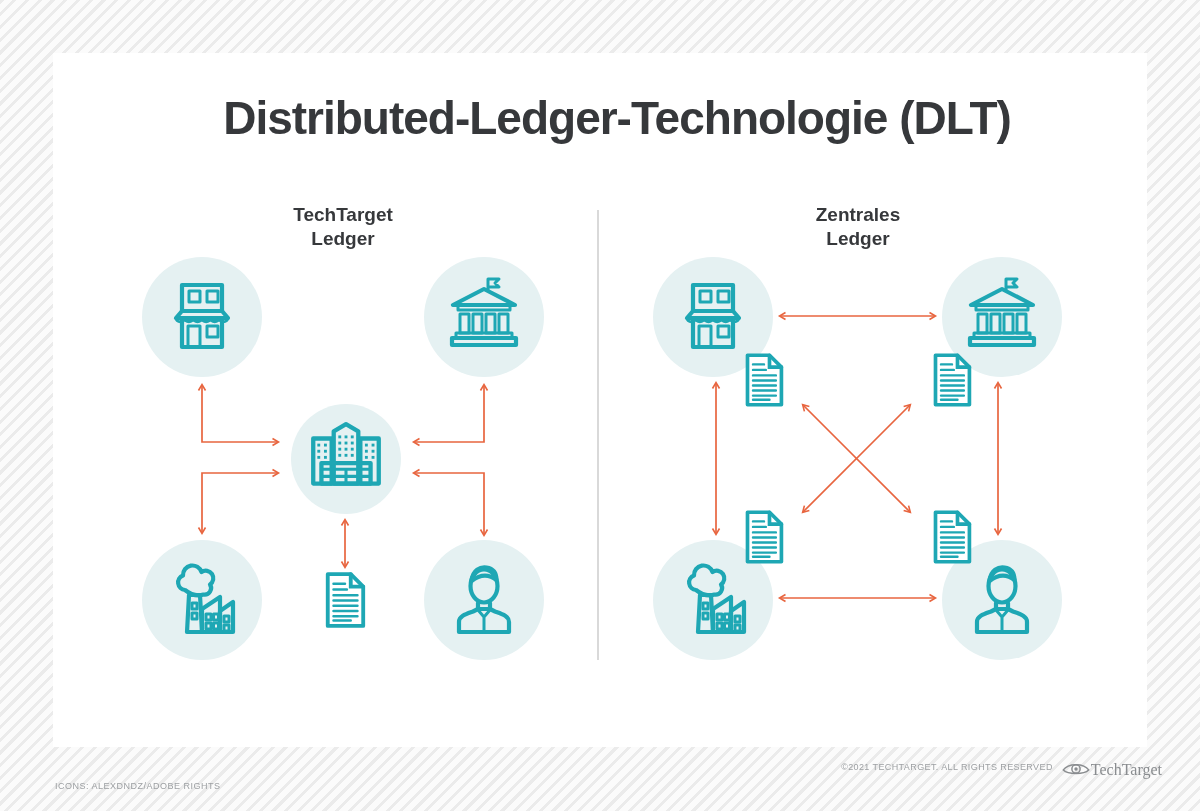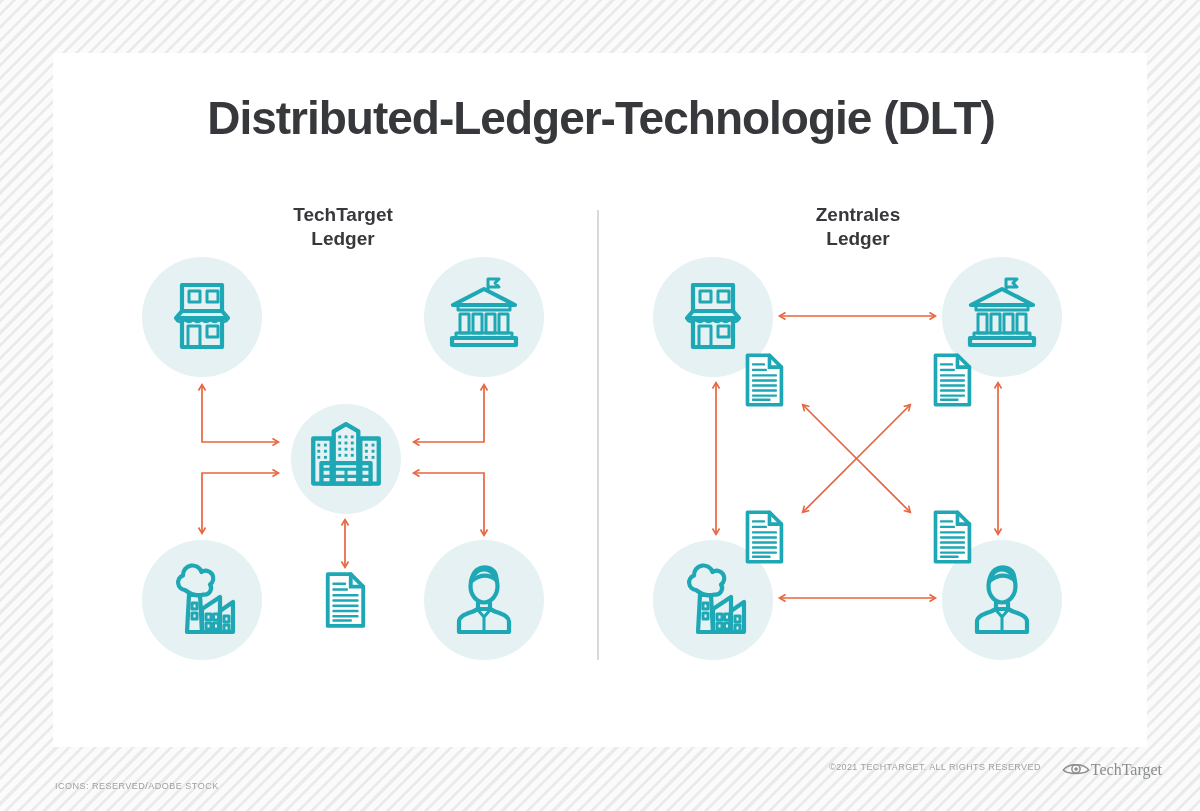--- a/index.html
+++ b/index.html
@@ -12,21 +12,21 @@
   body{font-family:"Liberation Sans","DejaVu Sans",sans-serif;}
   .stage{
     position:relative;width:1200px;height:811px;overflow:hidden;
     background:repeating-linear-gradient(135deg,var(--stripe) 0px,var(--stripe) 3px,#fbfbfb 3px,#fbfbfb 9px);
   }
   .card{
     position:absolute;left:53px;top:53px;width:1094px;height:694px;
     background:var(--card_bg);
   }
   .page-title{
-    position:absolute;left:1px;top:38px;width:100%;text-align:center;
+    position:absolute;left:17px;top:38px;width:100%;text-align:center;
     font-size:46px;font-weight:bold;letter-spacing:-1px;color:var(--heading_dark);
   }
   .panel-heading{
     position:absolute;width:200px;text-align:center;
     font-size:19px;font-weight:bold;line-height:1.25;color:var(--heading_dark);
   }
   .panel-heading.left{left:190px;top:150px;}
   .panel-heading.right{left:705px;top:150px;}
   .node-circle{
     position:absolute;width:120px;height:120px;border-radius:50%;
@@ -42,21 +42,21 @@
   .ticon .paper{fill:#fff;stroke:var(--icon_teal);stroke-width:4;stroke-linejoin:round;}
   .ticon .pline{fill:none;stroke:var(--icon_teal);stroke-width:2.6;stroke-linecap:round;}
   .arrow-line{fill:none;stroke:var(--arrow_orange);stroke-width:1.7;}
   .arrow-head{fill:none;stroke:var(--arrow_orange);stroke-width:1.6;}
   .divider-line{stroke:var(--divider);stroke-width:2;}
   .footer-credit{
     position:absolute;left:55px;top:781px;font-size:9px;letter-spacing:.5px;
     color:var(--footer_text);
   }
   .footer-right{
-    position:absolute;right:38px;top:760px;display:flex;align-items:flex-end;gap:20px;
+    position:absolute;right:38px;top:760px;display:flex;align-items:flex-end;gap:8px;
   }
   .footer-copyright{font-size:9px;letter-spacing:.4px;color:var(--footer_text);margin-bottom:7px;}
   .brand{display:flex;flex-direction:row;align-items:center;line-height:1;}
   .brand-eye{margin-bottom:2px;}
   .brand-eye .e{fill:none;stroke:var(--brand_gray);stroke-width:1.6;}
   .brand-eye .ed{fill:var(--brand_gray);}
   .brand-name{font-family:"Liberation Serif","DejaVu Serif",serif;font-size:16px;color:var(--brand_gray);}
 </style>
 </head>
 <body>
@@ -271,21 +271,21 @@
     <div class="doc" style="left:877px;top:455px">
       <svg class="ticon" width="44" height="58" viewBox="0 0 48 62">
         <path class="paper" d="M6 4 H30 L43 17 V58 H6 Z"></path>
         <path class="pline" d="M30 4 V17 H43" style="stroke-width:4"></path>
         <path class="pline" d="M12 14 H24 M12 20 H26 M12 26 H37 M12 31.5 H37 M12 37 H37 M12 42.5 H37 M12 48 H37 M12 52.5 H30"></path>
       </svg>
     </div>
 
   </div>
 
-  <div class="footer-credit">ICONS: RESERVED/ADOBE STOCK</div>
+  <div class="footer-credit">ICONS: ALEXDNDZ/ADOBE RIGHTS</div>
   <div class="footer-right">
     <span class="footer-copyright">©2021 TECHTARGET. ALL RIGHTS RESERVED</span>
     <span class="brand">
       <svg class="brand-eye" width="30" height="17" viewBox="0 0 32 18">
         <path class="e" d="M2.5 10.5 C7.5 3 24.5 3 29.5 10.5 C24.5 15.5 7.5 15.5 2.5 10.5 Z"></path>
         <circle class="e" cx="16" cy="9.5" r="4.4"></circle>
         <circle class="ed" cx="16" cy="9.5" r="1.8"></circle>
       </svg>
       <span class="brand-name">TechTarget</span>
     </span>

